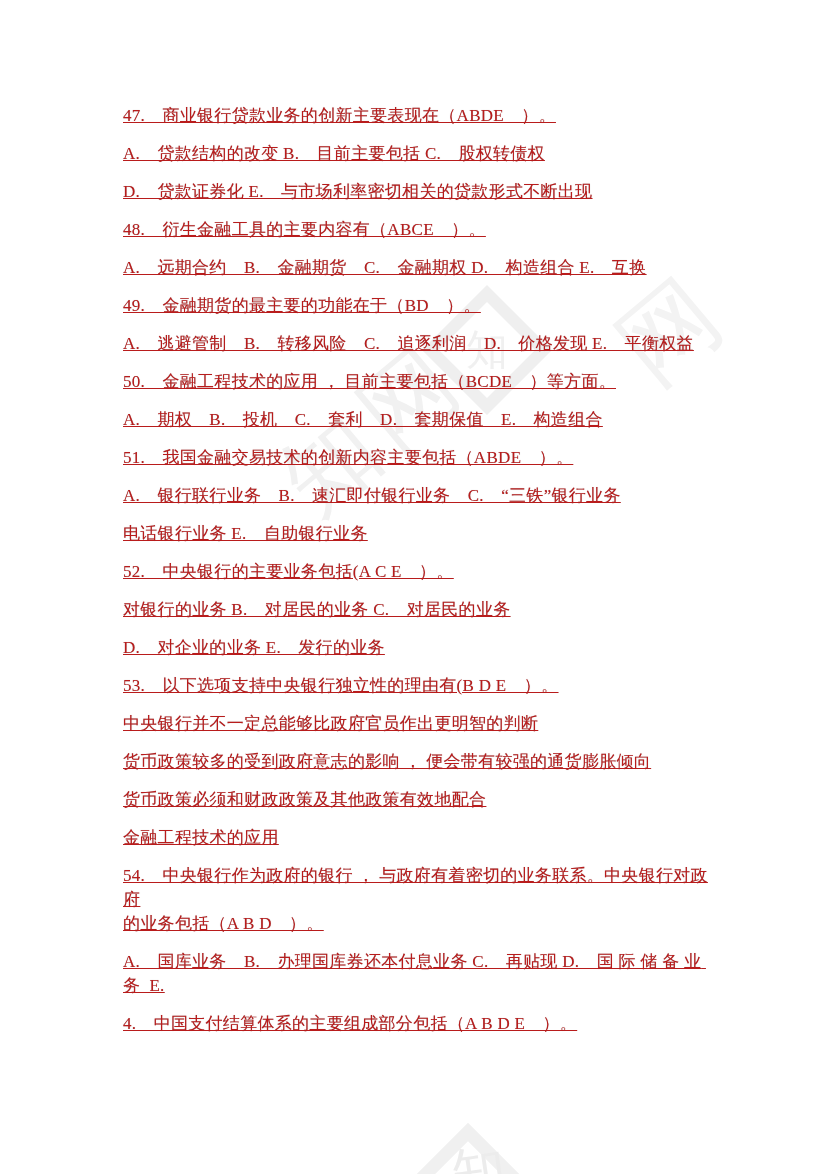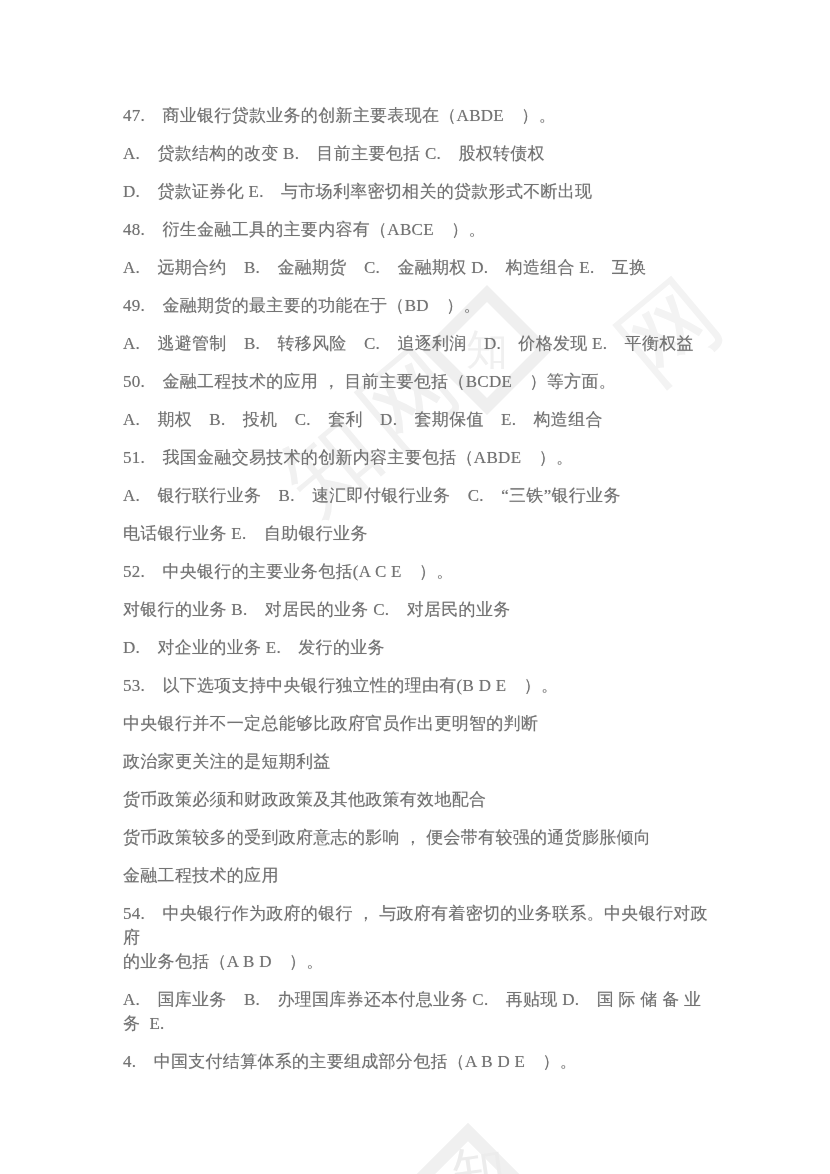--- a/index.html
+++ b/index.html
@@ -20,24 +20,25 @@
     position: absolute;
     left: 123px;
     top: 104px;
     width: 596px;
     z-index: 2;
   }
   .doc p.line {
     margin: 0 0 14px 0;
     font-size: 17px;
     line-height: 24px;
-    color: #737373;
+    color: #b91c1c;
     letter-spacing: 0.3px;
     white-space: pre-wrap;
     text-shadow: 0 0 0.7px rgba(70,70,70,0.45);
+    text-decoration: underline;
   }
   .doc p.line.cont {
     margin-top: -14px; 
   }
   
   .wm { position: absolute; inset: 0; z-index: 1; pointer-events: none; }
   .wm-d {
     position: absolute;
     box-sizing: border-box;
     transform: rotate(45deg);
@@ -111,23 +112,22 @@
       <p class="line">50.　金融工程技术的应用 ， 目前主要包括（BCDE　）等方面。</p>
       <p class="line">A.　期权　B.　投机　C.　套利　D.　套期保值　E.　构造组合</p>
       <p class="line">51.　我国金融交易技术的创新内容主要包括（ABDE　）。</p>
       <p class="line">A.　银行联行业务　B.　速汇即付银行业务　C.　“三铁”银行业务</p>
       <p class="line">电话银行业务 E.　自助银行业务</p>
       <p class="line">52.　中央银行的主要业务包括(A C E　）。</p>
       <p class="line">对银行的业务 B.　对居民的业务 C.　对居民的业务</p>
       <p class="line">D.　对企业的业务 E.　发行的业务</p>
       <p class="line">53.　以下选项支持中央银行独立性的理由有(B D E　）。</p>
       <p class="line">中央银行并不一定总能够比政府官员作出更明智的判断</p>
-      <p class="line">政治家更关注的是短期利益</p>
+      <p class="line">货币政策较多的受到政府意志的影响 ， 便会带有较强的通货膨胀倾向</p>
       <p class="line">货币政策必须和财政政策及其他政策有效地配合</p>
-      <p class="line">货币政策较多的受到政府意志的影响 ， 便会带有较强的通货膨胀倾向</p>
       <p class="line">金融工程技术的应用</p>
       <p class="line">54.　中央银行作为政府的银行 ， 与政府有着密切的业务联系。中央银行对政府</p>
       <p class="line cont">的业务包括（A B D　）。</p>
       <p class="line">A.　国库业务　B.　办理国库券还本付息业务 C.　再贴现 D.　国 际 储 备 业 务  E.</p>
       <p class="line">4.　中国支付结算体系的主要组成部分包括（A B D E　）。</p>
     </main>
 
 </div>
 
 </body></html>

